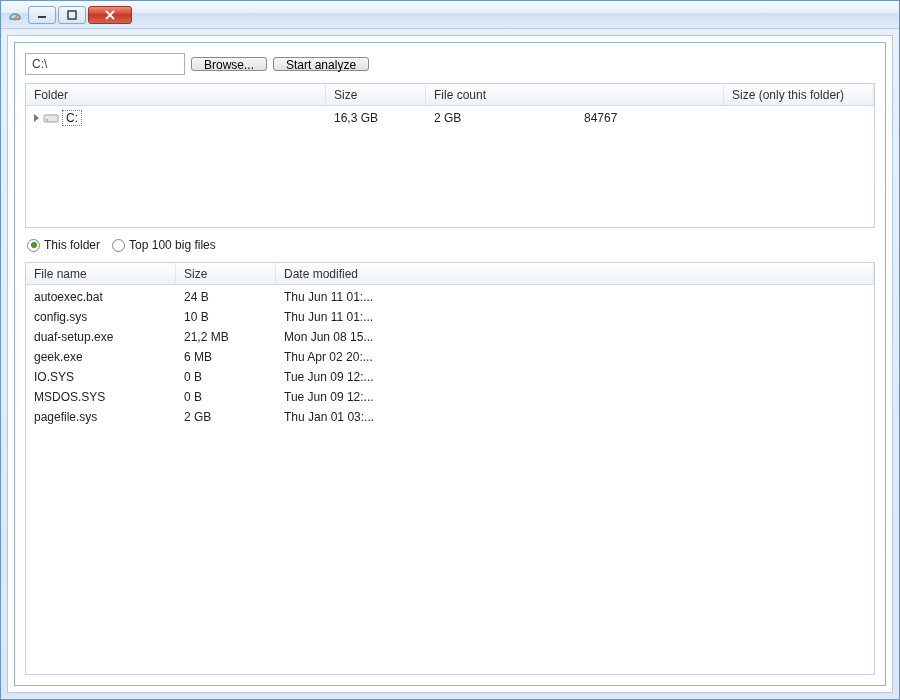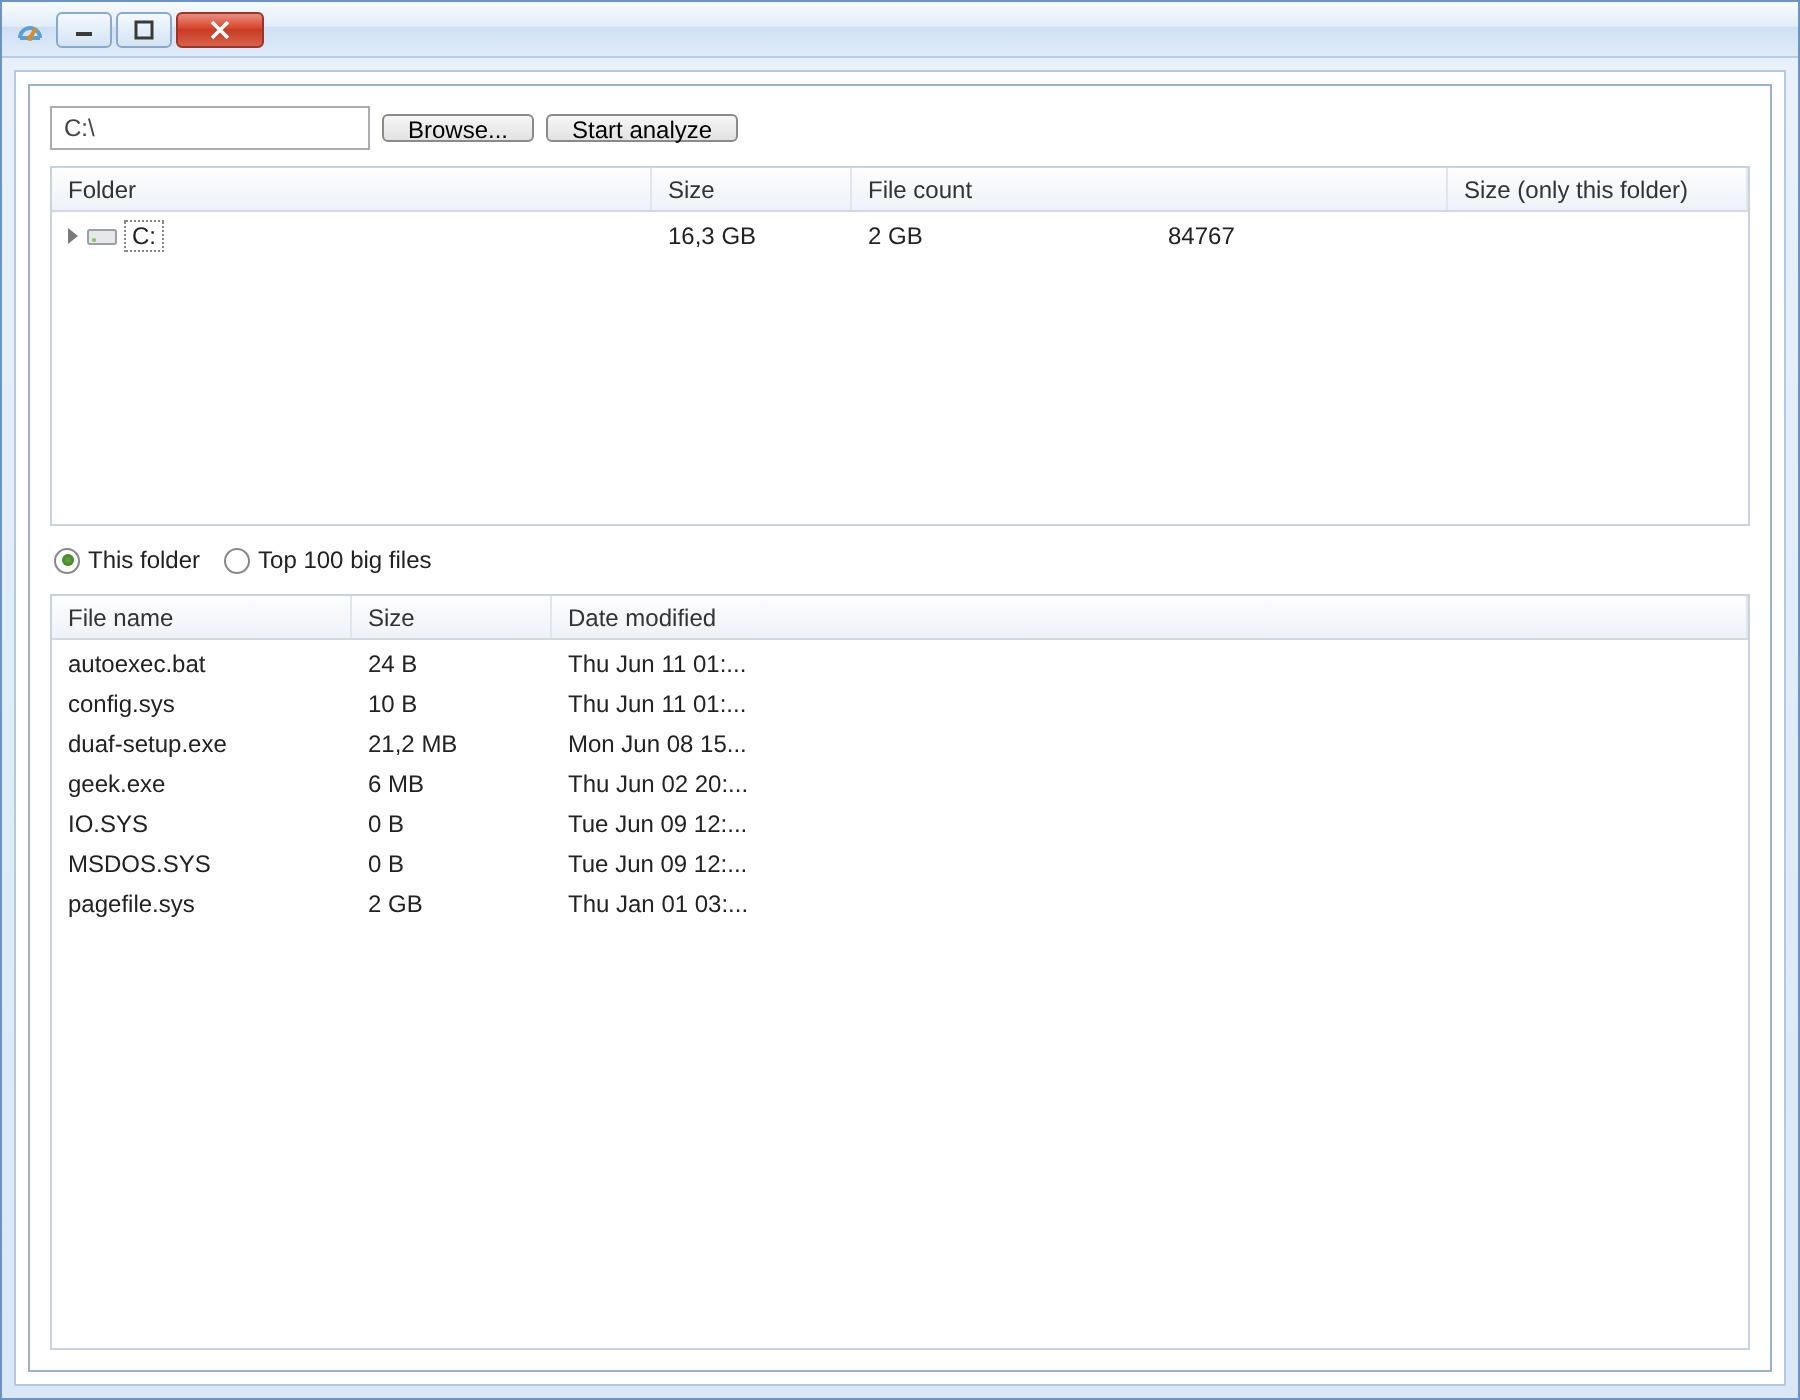--- a/index.html
+++ b/index.html
@@ -108,21 +108,21 @@
     height: 14px;
     padding: 0 12px;
     border: 1px solid #8a8a8a;
     background: linear-gradient(to bottom,#f6f6f6,#e2e2e2);
     font-size: 12px;
     cursor: default;
     border-radius: 3px;
   }
   .top-table {
     border: 1px solid #c8d3e0;
-    height: 180px;
+    height: 145px;
     display:flex;flex-direction:column;
     overflow:hidden;
   }
   .thead {
     display:flex;
     background: linear-gradient(to bottom,#fdfdfe,#eef2f7);
     border-bottom: 1px solid #d0d9e4;
     height: 22px;
     align-items:center;
   }
@@ -266,21 +266,21 @@
               <div class="td col-fdate">Thu Jun 11 01:...</div>
             </div>
             <div class="trow2">
               <div class="td col-fname">duaf-setup.exe</div>
               <div class="td col-fsize">21,2 MB</div>
               <div class="td col-fdate">Mon Jun 08 15...</div>
             </div>
             <div class="trow2">
               <div class="td col-fname">geek.exe</div>
               <div class="td col-fsize">6 MB</div>
-              <div class="td col-fdate">Thu Jun 02 20:...</div>
+              <div class="td col-fdate">Thu Apr 02 20:...</div>
             </div>
             <div class="trow2">
               <div class="td col-fname">IO.SYS</div>
               <div class="td col-fsize">0 B</div>
               <div class="td col-fdate">Tue Jun 09 12:...</div>
             </div>
             <div class="trow2">
               <div class="td col-fname">MSDOS.SYS</div>
               <div class="td col-fsize">0 B</div>
               <div class="td col-fdate">Tue Jun 09 12:...</div>

